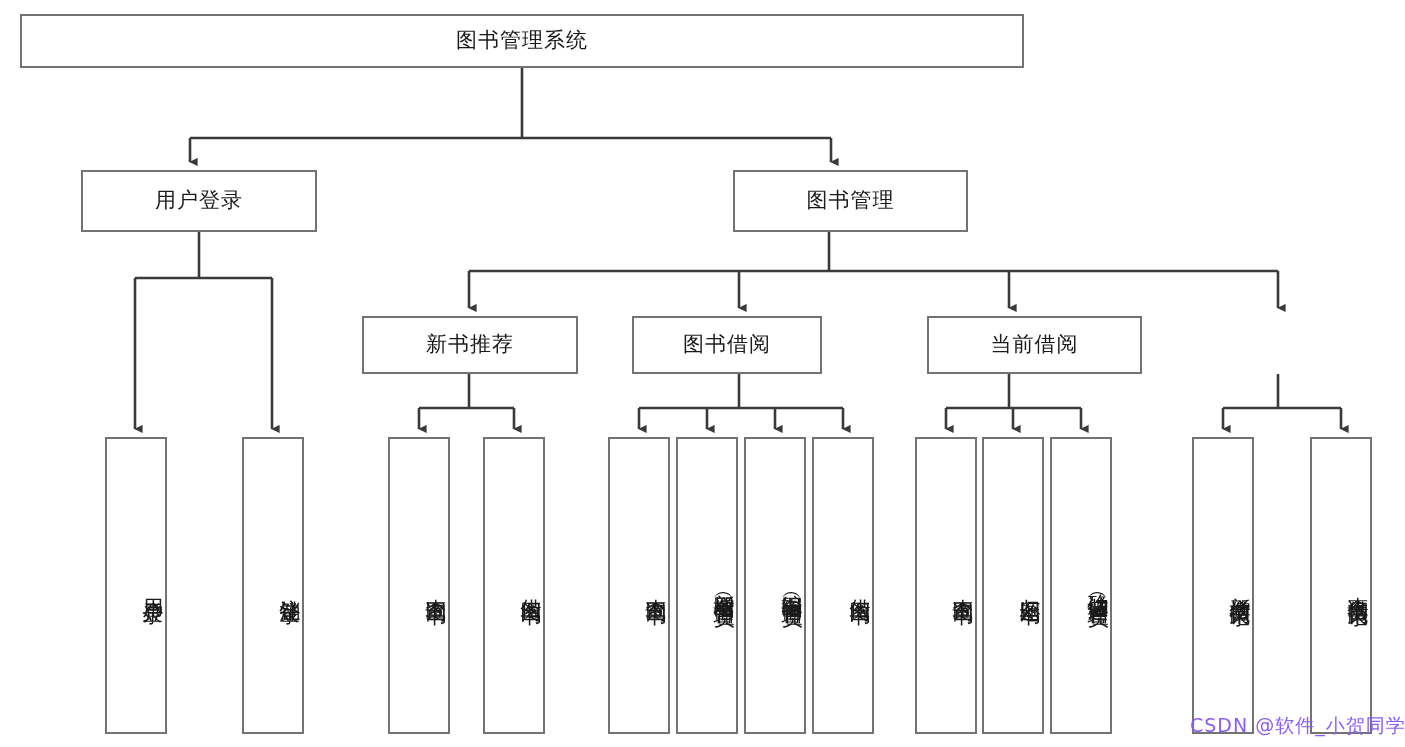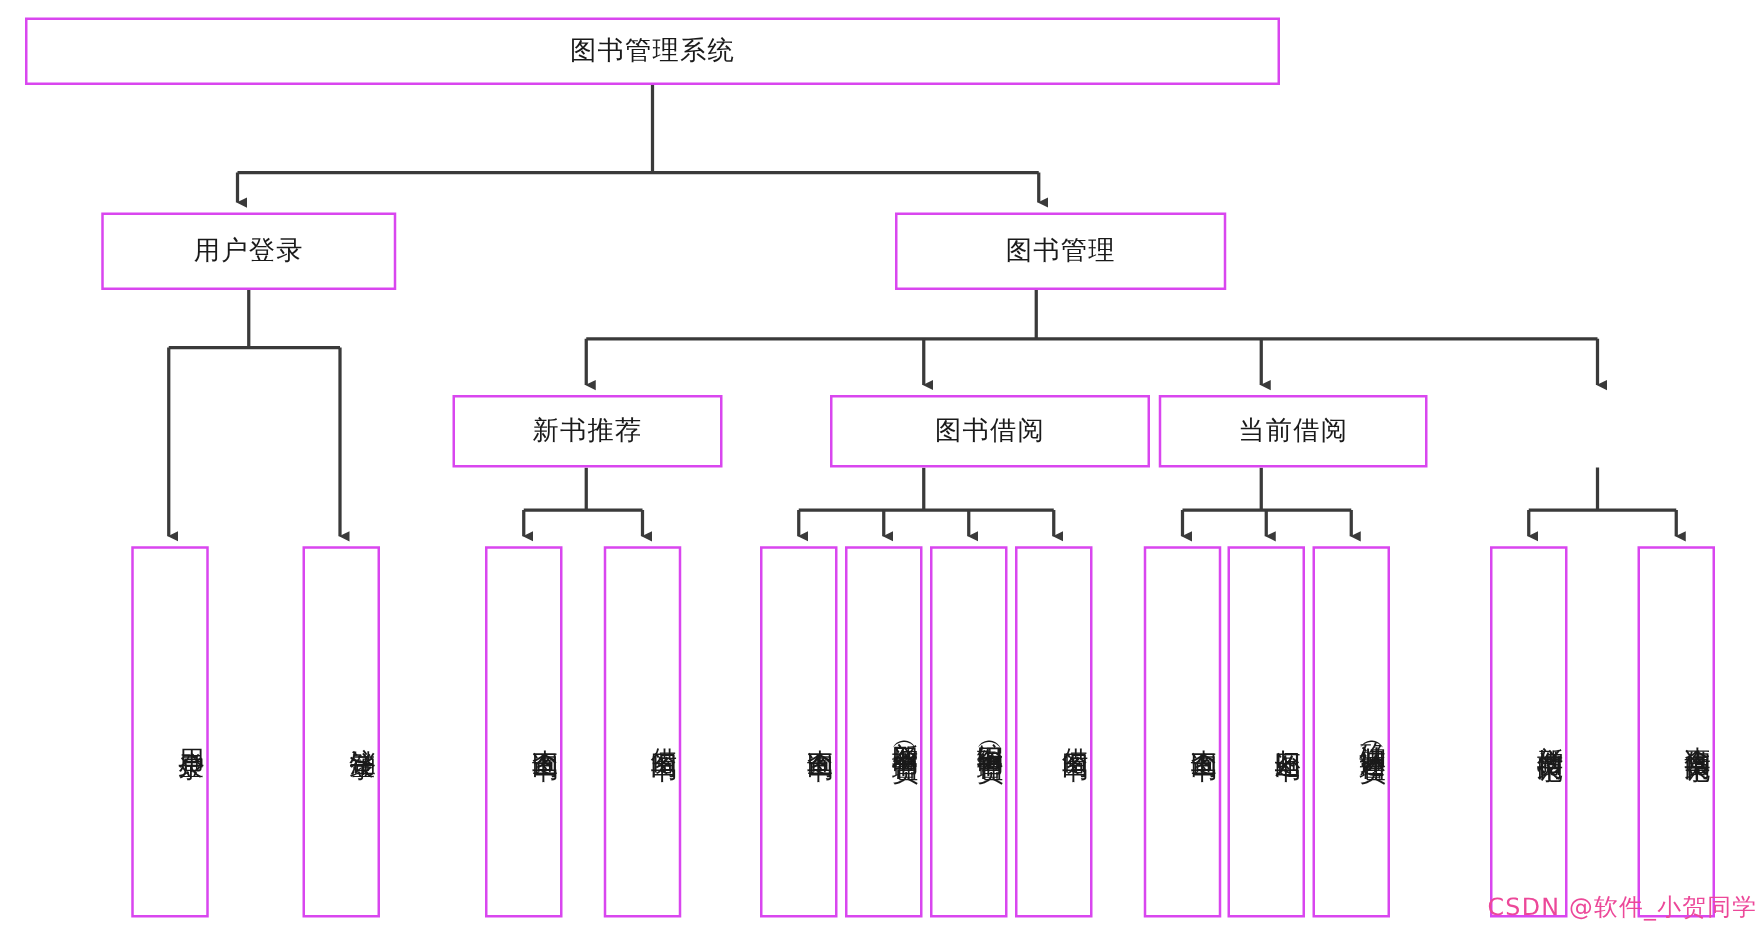--- a/index.html
+++ b/index.html
@@ -23,21 +23,21 @@
     left: 0;
     top: 0;
     width: 1405px;
     height: 747px;
     pointer-events: none;
   }
   .node {
     position: absolute;
     box-sizing: border-box;
     background: #ffffff;
-    border: 2px solid #d946ef;
+    border: 2px solid #737373;
     display: flex;
     align-items: center;
     justify-content: center;
     color: #1a1a1a;
   }
   .node-h {
     font-size: 21px;
     letter-spacing: 1px;
     line-height: 1.2;
     white-space: nowrap;
@@ -54,21 +54,21 @@
     justify-content: center;
   }
   .node-v > .vlabel {
     writing-mode: vertical-rl;
     text-orientation: upright;
     display: block;
   }
   .watermark {
     position: absolute;
     font-size: 19px;
-    color: #ec4899;
+    color: #8b5cf6;
     letter-spacing: 1px;
     white-space: nowrap;
     user-select: none;
   }
 </style>
 </head>
 <body>
 
 <div id="diagram-root">
 
@@ -123,28 +123,28 @@
     </g>
   </svg>
 
   <div class="node node-h" style="left:20px; top:14px; width:1004px; height:54px;">
     <span>图书管理系统</span>
   </div>
 
   <div class="node node-h" style="left:81px; top:170px; width:236px; height:62px;">
     <span>用户登录</span>
   </div>
-  <div class="node node-h" style="left:716px; top:170px; width:265px; height:62px;">
+  <div class="node node-h" style="left:733px; top:170px; width:235px; height:62px;">
     <span>图书管理</span>
   </div>
 
   <div class="node node-h" style="left:362px; top:316px; width:216px; height:58px;text-align:right;">
     <span>新书推荐</span>
   </div>
-  <div class="node node-h" style="left:632px; top:316px; width:256px; height:58px;margin-left:32px;">
+  <div class="node node-h" style="left:632px; top:316px; width:190px; height:58px;">
     <span>图书借阅</span>
   </div>
   <div class="node node-h" style="left:903px; top:316px; width:215px; height:58px;margin-left:24px;">
     <span>当前借阅</span>
   </div>
 
   <div class="node node-v" style="left:105px; top:437px; width:62px; height:297px;">
     <span class="vlabel">用户登录</span>
   </div>
   <div class="node node-v" style="left:242px; top:437px; width:62px; height:297px;">

